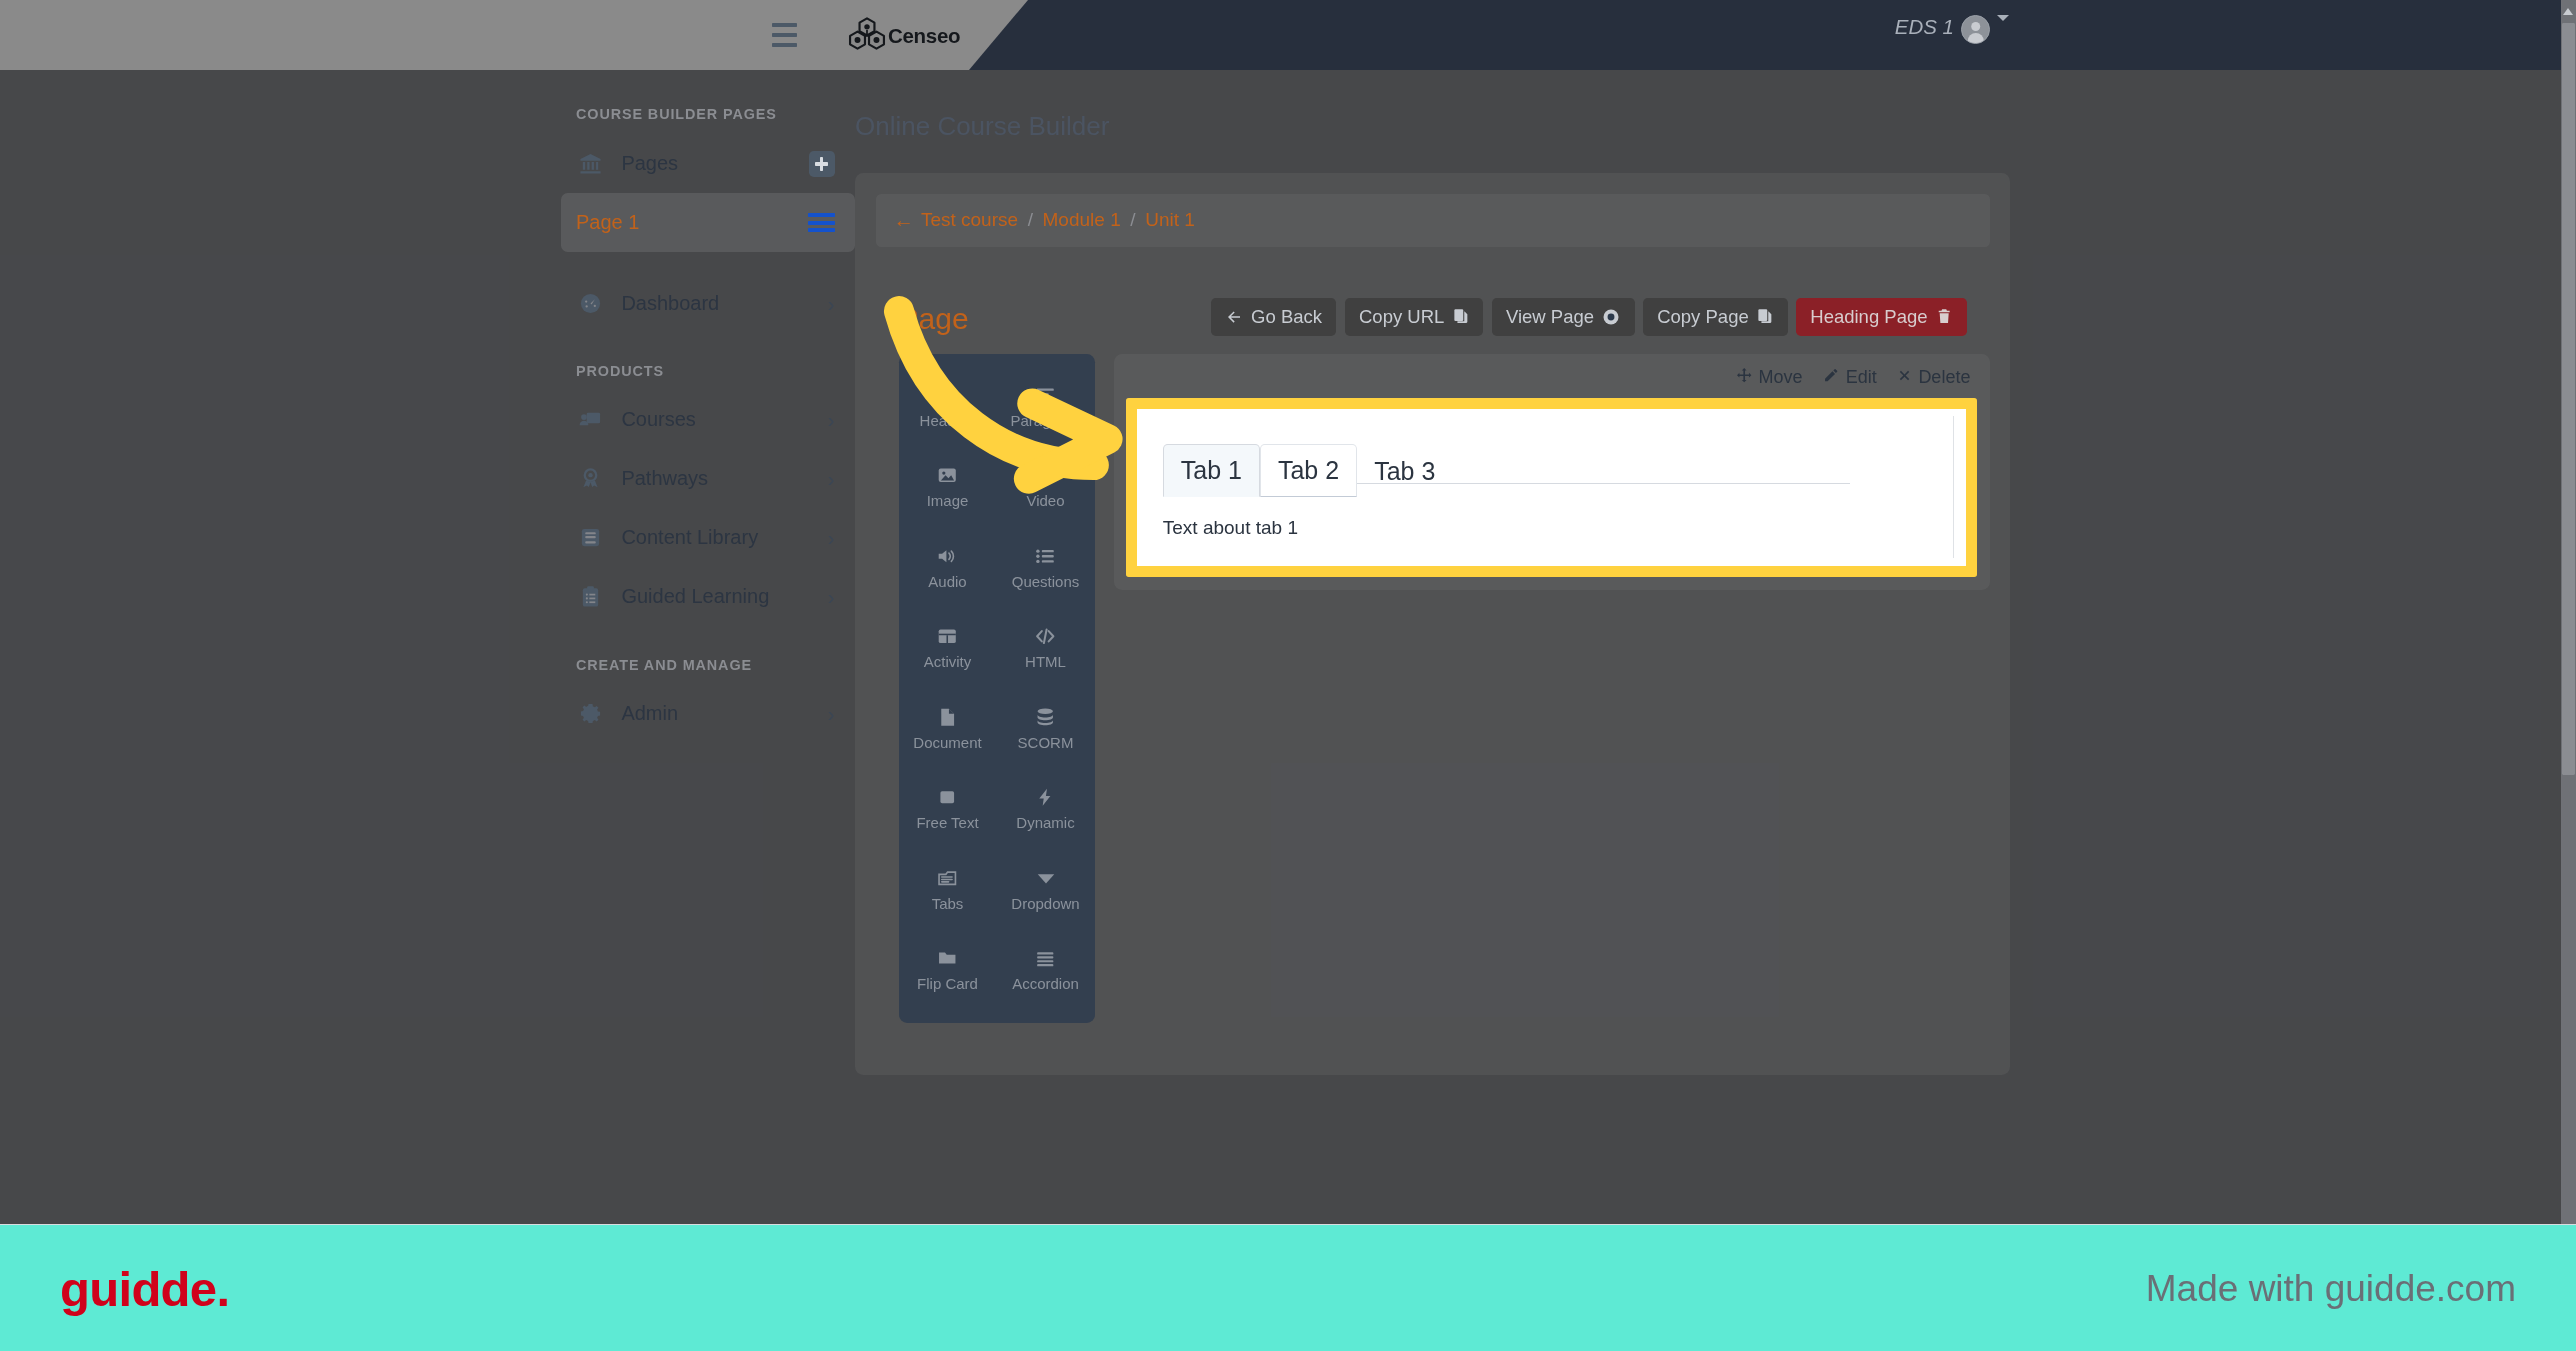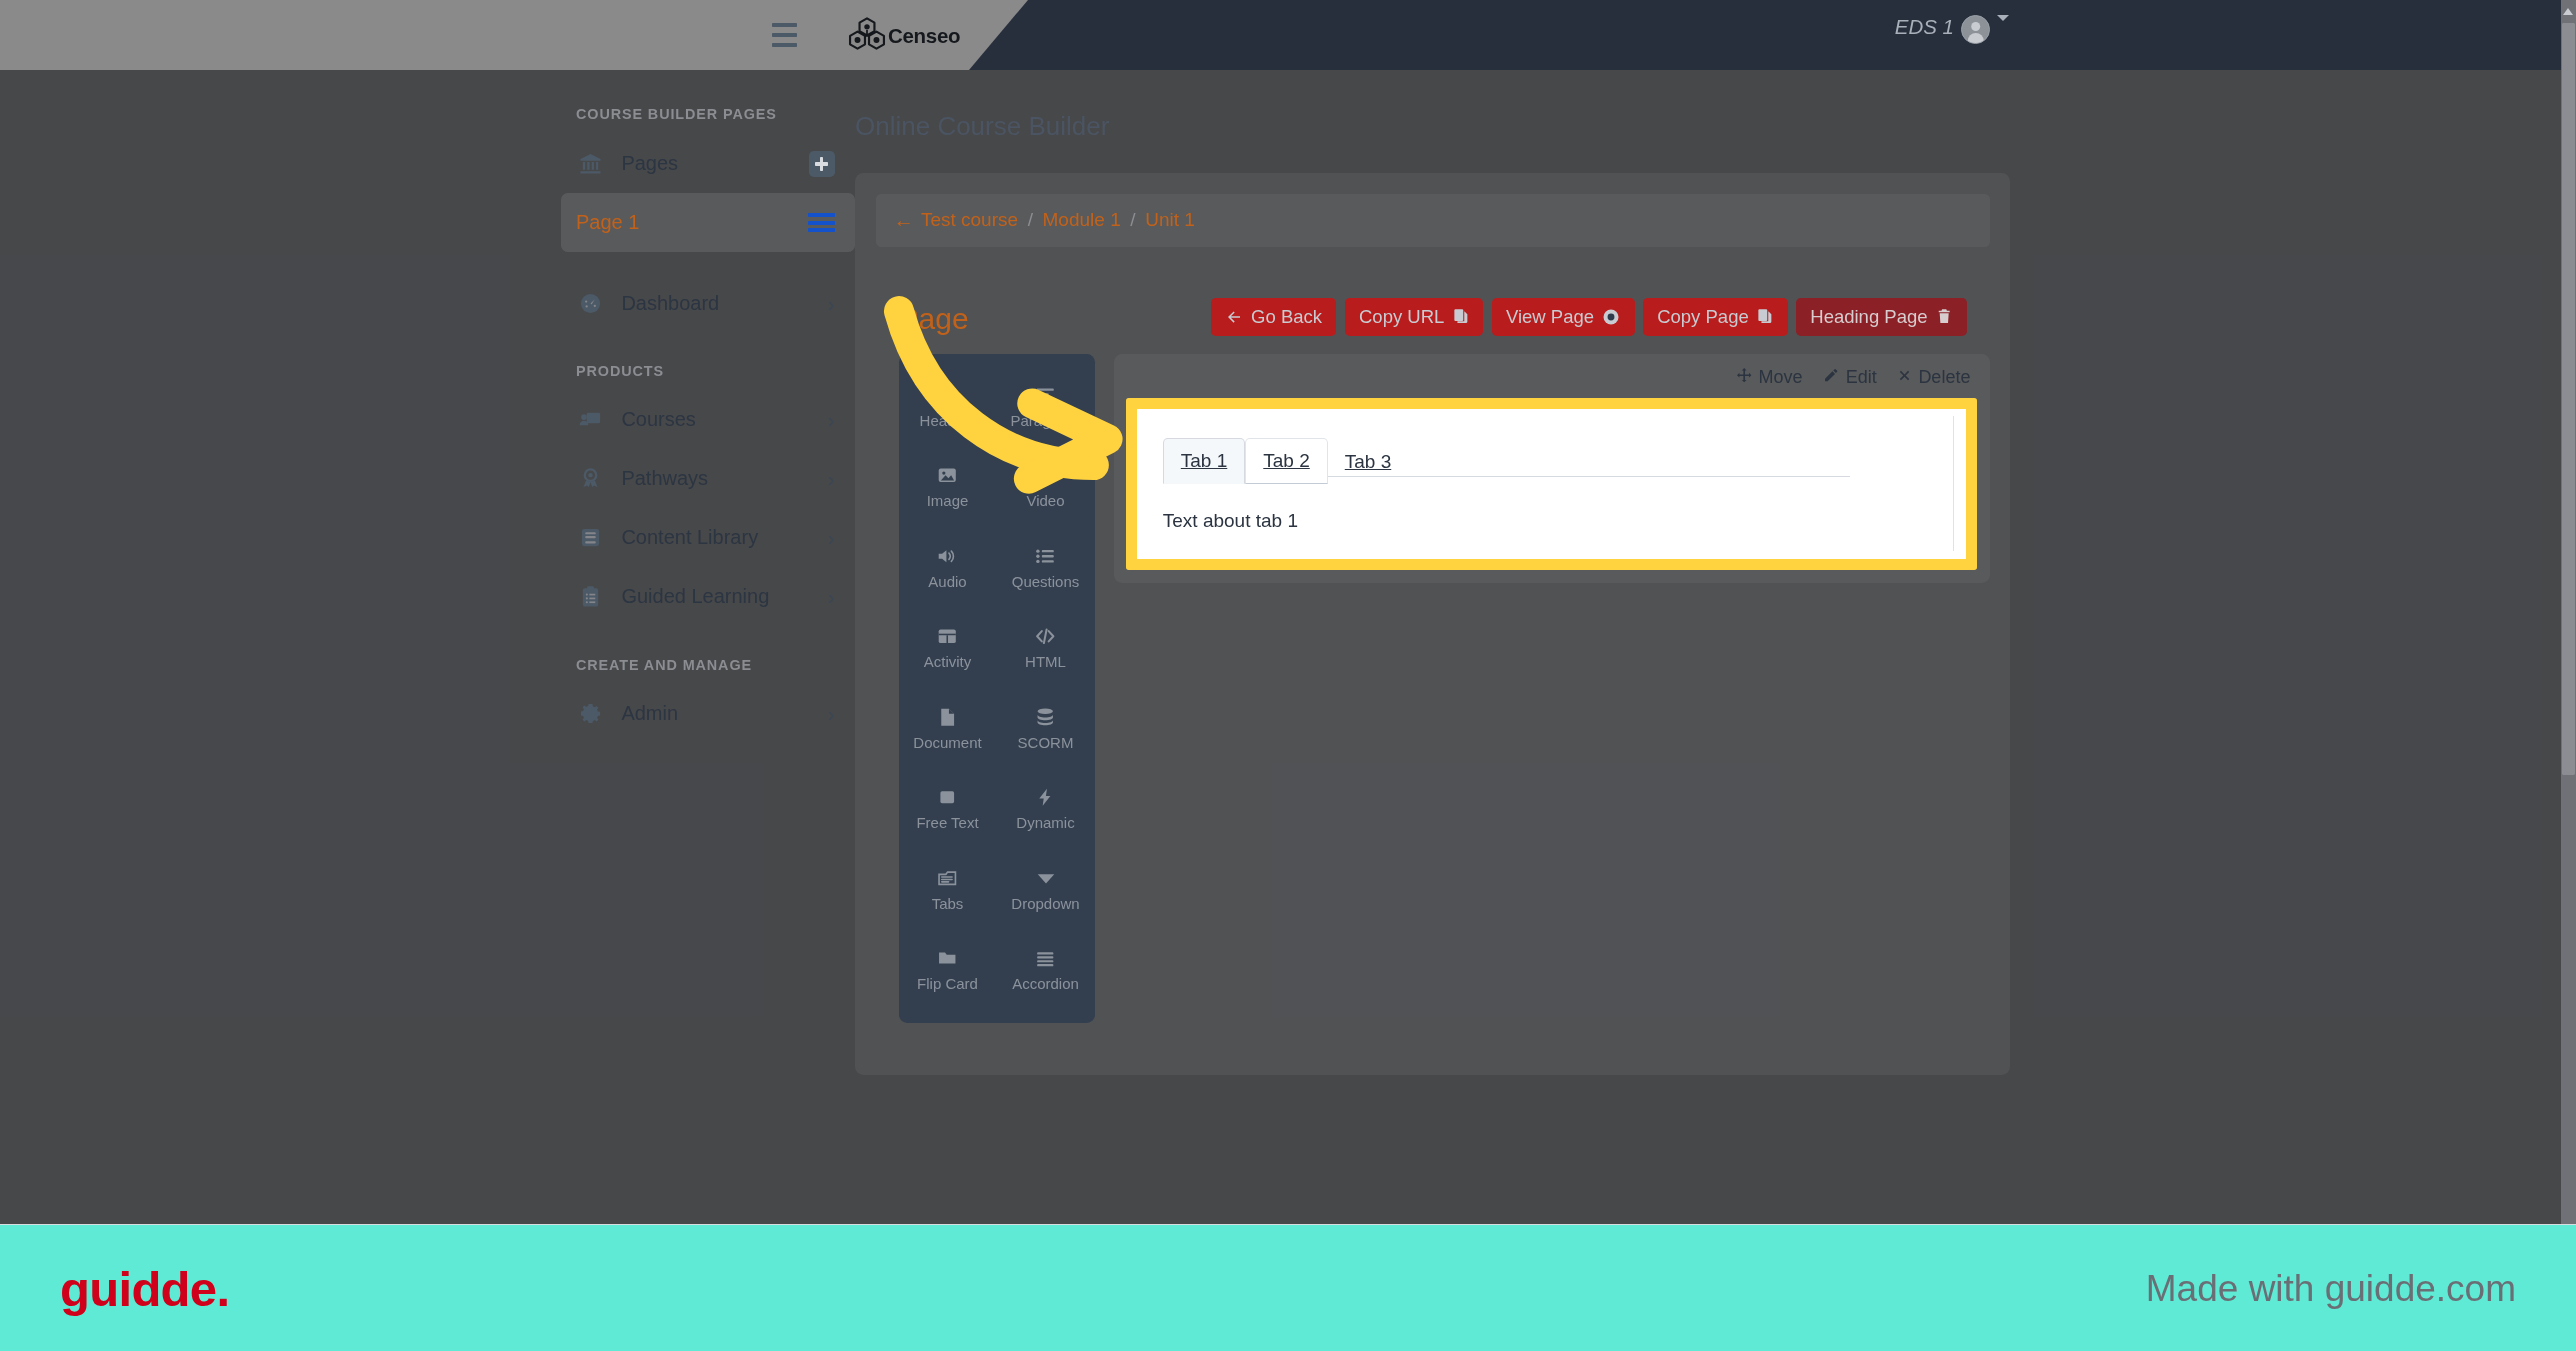--- a/index.html
+++ b/index.html
@@ -161,21 +161,21 @@
   .section-head {
     display: flex; align-items: flex-end; justify-content: space-between;
     margin: 51px 0 0 23px; padding-right: 23px;
   }
   .section-title { font-size: 30px; color: #c2621a; }
 
   .btn-row { display:flex; gap: 8.2px; }
   .btn {
     display:inline-flex; align-items:center; gap:8.2px;
     height: 38px; padding: 0 14.4px; border-radius: 4.8px;
-    background: #b91c1c; color: #c8ccd2;
+    background: #404040; color: #c8ccd2;
     font-size: 18.5px; white-space: nowrap;
     border: none;
   }
   .btn.danger { background: #8b2027; color: #d8cdce; }
   .btn svg { display:block; }
 
   
   .builder-row { display:flex; gap: 19px; margin: 18px 0 0 23px; }
   .palette {
     width: 196px; background: #333f4f; border-radius: 8.2px;
@@ -212,24 +212,24 @@
     background: #ffffff;
     position: relative;
   }
   .tabs-widget { background:#fff; padding: 20.5px 0 27px 0; position:relative; }
   .tab-strip {
     display:flex; align-items:flex-end;
     border-bottom: 1.4px solid #d6dae0;
     margin: 0 26px 0 26px; width: 687px;
   }
   .tab {
-    font-size: 19px; color: #2b3440;
+    font-size: 25px; color: #2b3440;
     padding: 11.6px 17px 11px 17px;
     border-radius: 4.8px 4.8px 0 0;
-    position: relative; top: 8px; text-decoration: underline;
+    position: relative; top: 14px;
   }
   .tab.active { background: #f4f8fb; border: 0.7px solid #d6dae0; border-bottom: 0.7px solid #f4f8fb; }
   .tab.hover  { background: #ffffff; border: 0.7px solid #e1e5ea; border-bottom: 0.7px solid #c3cbd6; }
   .tab-body { font-size: 19px; color: #2b3440; margin: 33px 0 0 26px; }
   .widget-scrolldiv {
     position:absolute; right: 12.3px; top: 6.8px; bottom: 8.2px;
     width: 0.7px; background: #dfe2e6;
   }
 
   

